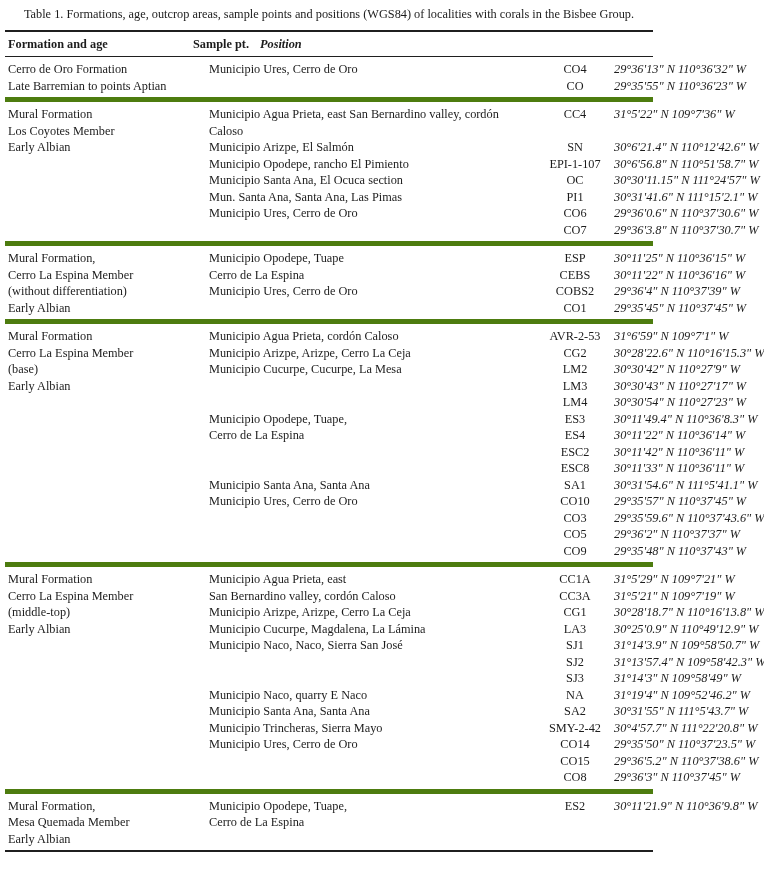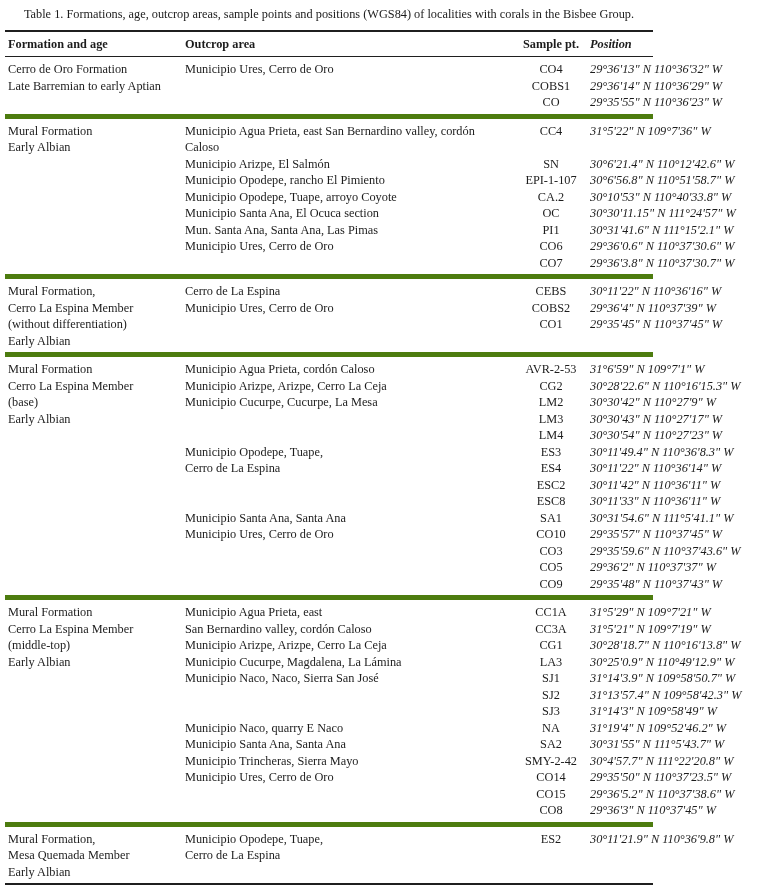--- a/index.html
+++ b/index.html
@@ -22,21 +22,21 @@
     border-top: 2px solid #1f1f1f;
     border-bottom: 2px solid #1f1f1f;
     font-size: 12.3px;
   }
   .header-row {
     display: flex;
     font-weight: bold;
     padding: 4px 0 3px 0;
     border-bottom: 1px solid #1f1f1f;
   }
-  .group { display: flex; padding: 4px 0 3px 0; }
+  .group { display: flex; padding: 4px 0 3px 0; gap: 24px; }
   .group + .group { border-top: 5px solid #4d7c0f; }
   .col-formation { flex: 0 0 180px; padding-left: 3px; min-width: 0; }
   .col-rest { flex: 1 1 auto; min-width: 0; }
   .row { display: flex; }
   .fline, .cell {
     line-height: var(--lh);
     height: var(--lh);
     white-space: nowrap;
   }
   .header-row .cell, .header-row .col-formation { line-height: 17px; height: 17px; white-space: nowrap; }
@@ -46,51 +46,46 @@
 </style>
 </head>
 <body>
 
 <div class="page">
   <div class="caption">Table 1. Formations, age, outcrop areas, sample points and positions (WGS84) of localities with corals in the Bisbee Group.</div>
 
   <div class="table">
     <div class="header-row">
       <div class="col-formation">Formation and age</div>
-      <div class="cell cell-area">Outcrop area</div>
       <div class="cell cell-pt">Sample pt.</div>
       <div class="cell cell-pos">Position</div>
     </div>
     <div>
         <div class="group">
           <div class="col-formation">
             <div class="fline">Cerro de Oro Formation</div>
-            <div class="fline">Late Barremian to early Aptian</div>
+            <div class="fline">Late Barremian to points Aptian</div>
           </div>
           <div class="col-rest">
             <div class="row">
               <div class="cell cell-area">Municipio Ures, Cerro de Oro</div>
               <div class="cell cell-pt">CO4</div>
               <div class="cell cell-pos">29°36'13" N 110°36'32" W</div>
             </div>
             <div class="row">
               <div class="cell cell-area"></div>
-              <div class="cell cell-pt">COBS1</div>
-              <div class="cell cell-pos">29°36'14" N 110°36'29" W</div>
-            </div>
-            <div class="row">
-              <div class="cell cell-area"></div>
               <div class="cell cell-pt">CO</div>
               <div class="cell cell-pos">29°35'55" N 110°36'23" W</div>
             </div>
           </div>
         </div>
         <div class="group">
           <div class="col-formation">
             <div class="fline">Mural Formation</div>
+            <div class="fline">Los Coyotes Member</div>
             <div class="fline">Early Albian</div>
           </div>
           <div class="col-rest">
             <div class="row">
               <div class="cell cell-area">Municipio Agua Prieta, east San Bernardino valley, cordón</div>
               <div class="cell cell-pt">CC4</div>
               <div class="cell cell-pos">31°5'22" N 109°7'36" W</div>
             </div>
             <div class="row">
               <div class="cell cell-area">Caloso</div>
@@ -101,25 +96,20 @@
               <div class="cell cell-area">Municipio Arizpe, El Salmón</div>
               <div class="cell cell-pt">SN</div>
               <div class="cell cell-pos">30°6'21.4" N 110°12'42.6" W</div>
             </div>
             <div class="row">
               <div class="cell cell-area">Municipio Opodepe, rancho El Pimiento</div>
               <div class="cell cell-pt">EPI-1-107</div>
               <div class="cell cell-pos">30°6'56.8" N 110°51'58.7" W</div>
             </div>
             <div class="row">
-              <div class="cell cell-area">Municipio Opodepe, Tuape, arroyo Coyote</div>
-              <div class="cell cell-pt">CA.2</div>
-              <div class="cell cell-pos">30°10'53" N 110°40'33.8" W</div>
-            </div>
-            <div class="row">
               <div class="cell cell-area">Municipio Santa Ana, El Ocuca section</div>
               <div class="cell cell-pt">OC</div>
               <div class="cell cell-pos">30°30'11.15" N 111°24'57" W</div>
             </div>
             <div class="row">
               <div class="cell cell-area">Mun. Santa Ana, Santa Ana, Las Pimas</div>
               <div class="cell cell-pt">PI1</div>
               <div class="cell cell-pos">30°31'41.6" N 111°15'2.1" W</div>
             </div>
             <div class="row">
@@ -135,20 +125,25 @@
           </div>
         </div>
         <div class="group">
           <div class="col-formation">
             <div class="fline">Mural Formation,</div>
             <div class="fline">Cerro La Espina Member</div>
             <div class="fline">(without differentiation)</div>
             <div class="fline">Early Albian</div>
           </div>
           <div class="col-rest">
+            <div class="row">
+              <div class="cell cell-area">Municipio Opodepe, Tuape</div>
+              <div class="cell cell-pt">ESP</div>
+              <div class="cell cell-pos">30°11'25" N 110°36'15" W</div>
+            </div>
             <div class="row">
               <div class="cell cell-area">Cerro de La Espina</div>
               <div class="cell cell-pt">CEBS</div>
               <div class="cell cell-pos">30°11'22" N 110°36'16" W</div>
             </div>
             <div class="row">
               <div class="cell cell-area">Municipio Ures, Cerro de Oro</div>
               <div class="cell cell-pt">COBS2</div>
               <div class="cell cell-pos">29°36'4" N 110°37'39" W</div>
             </div>

